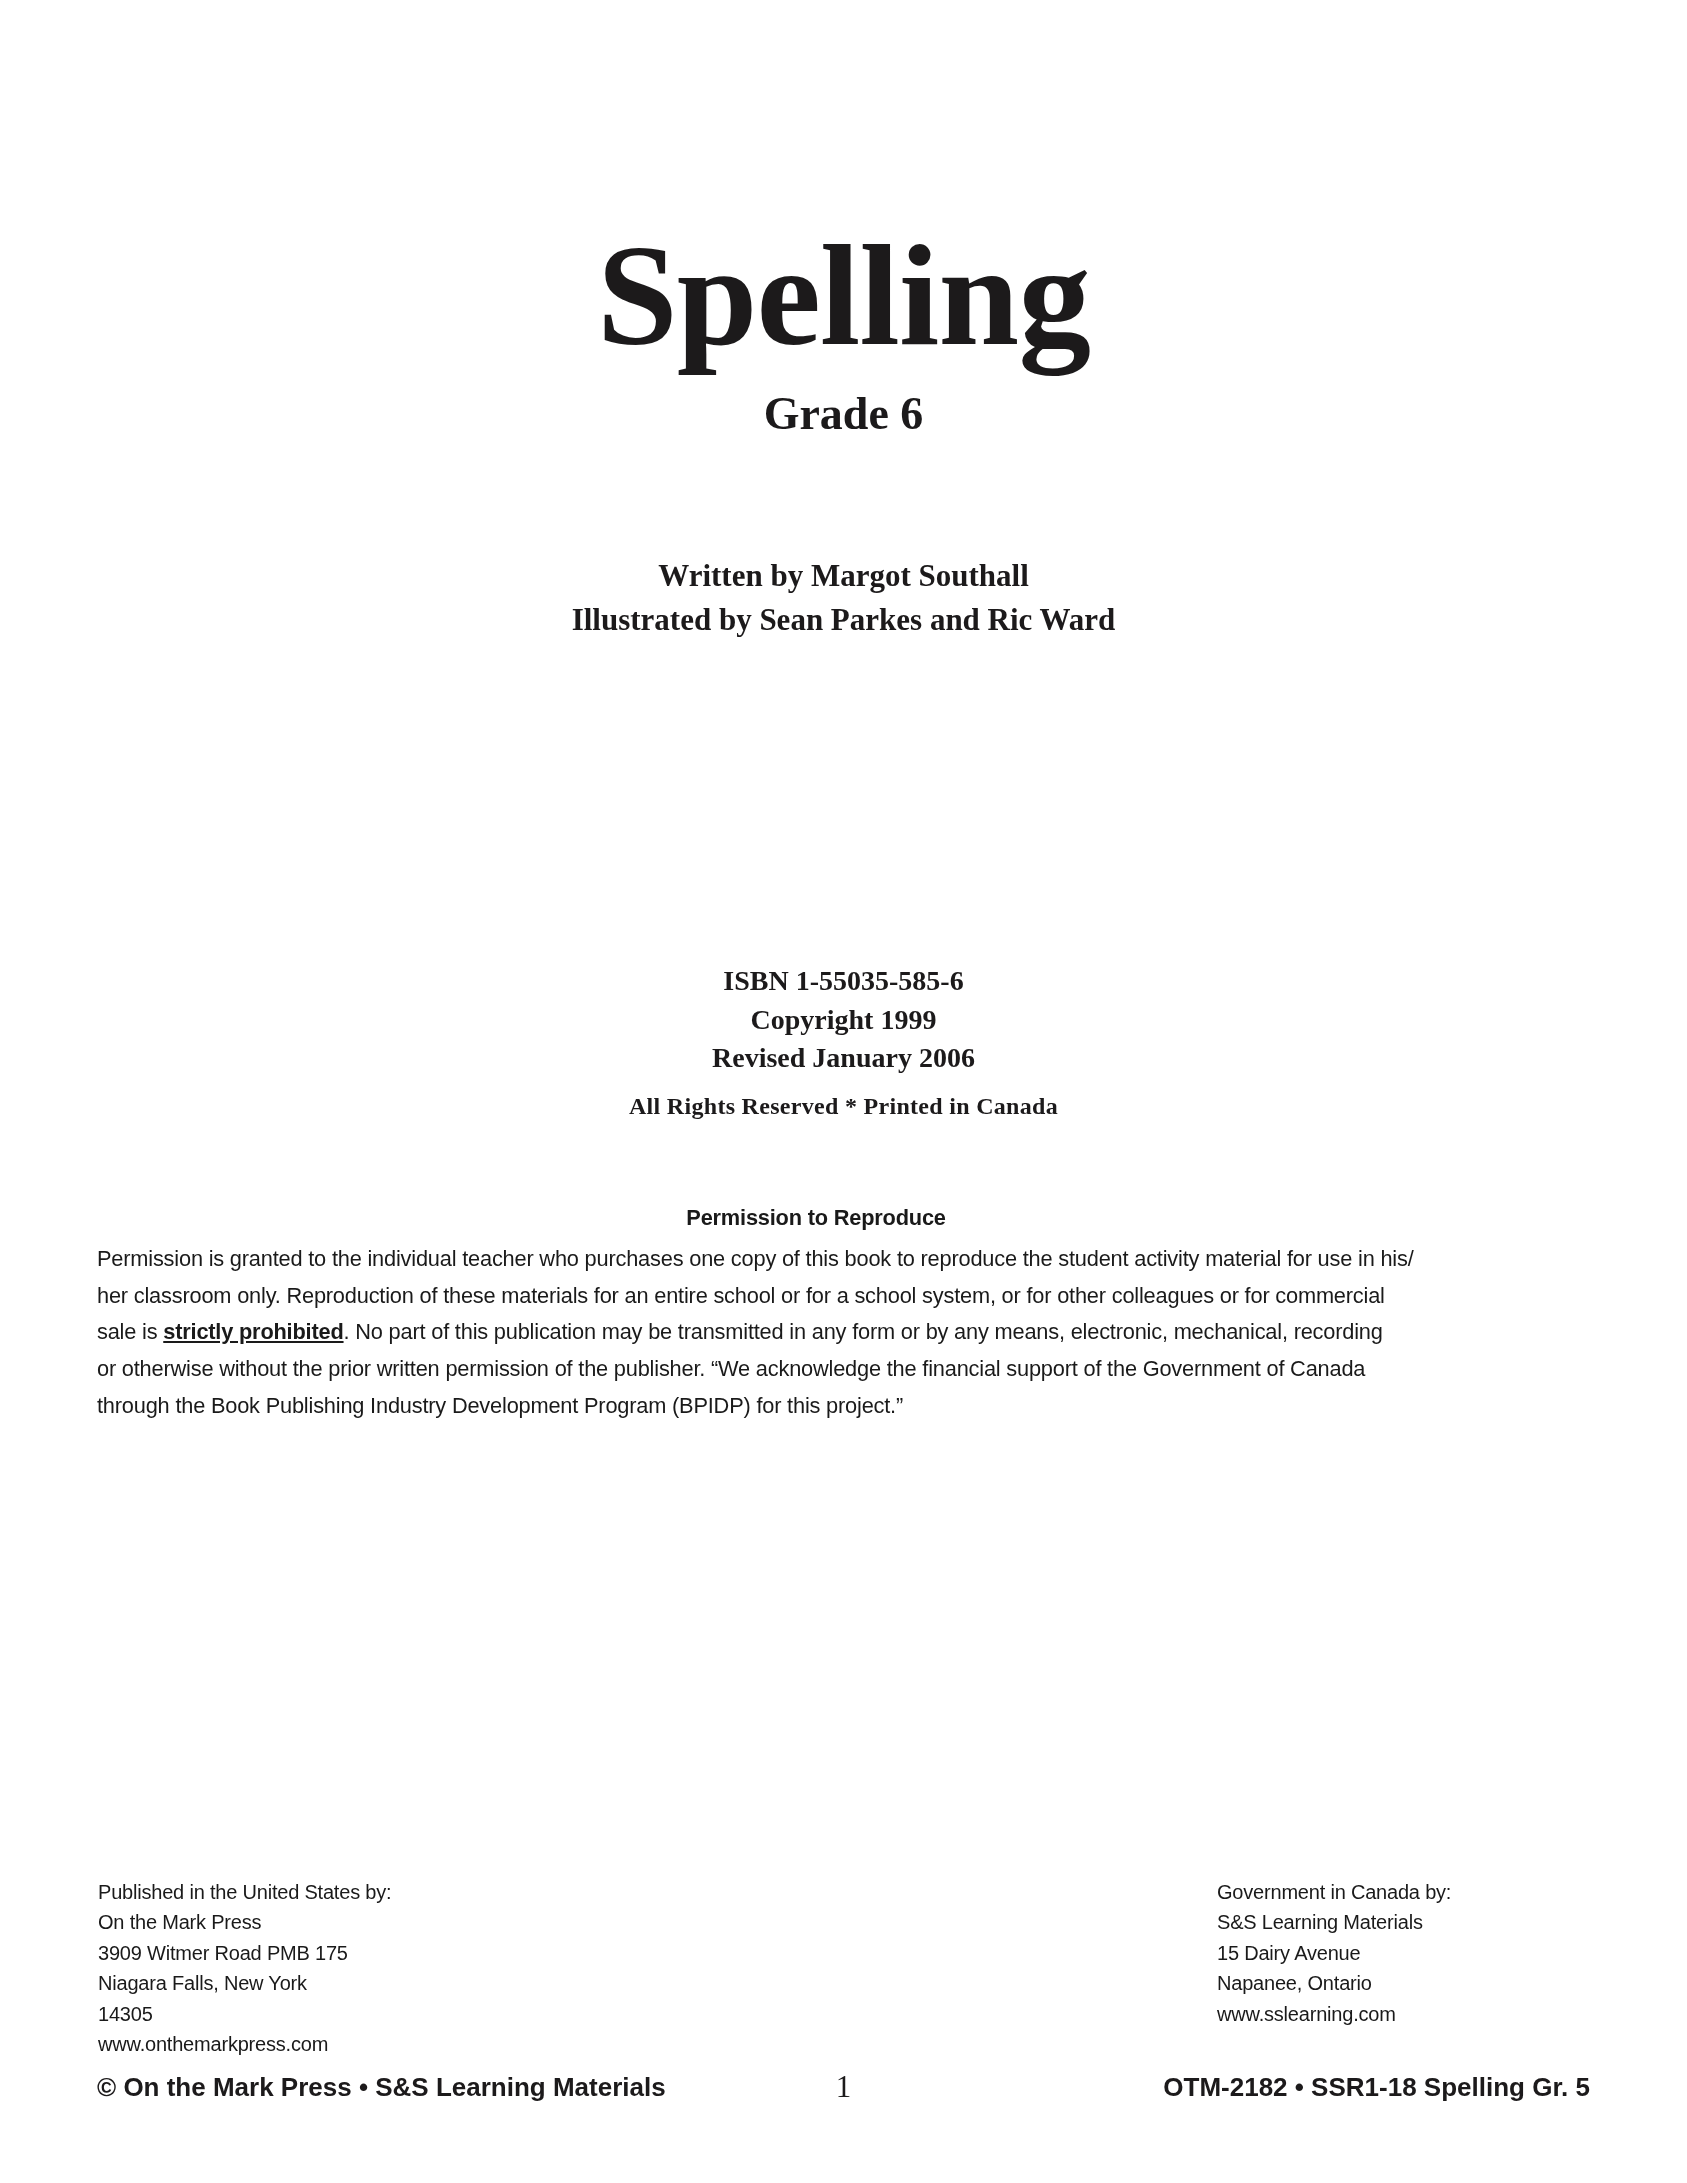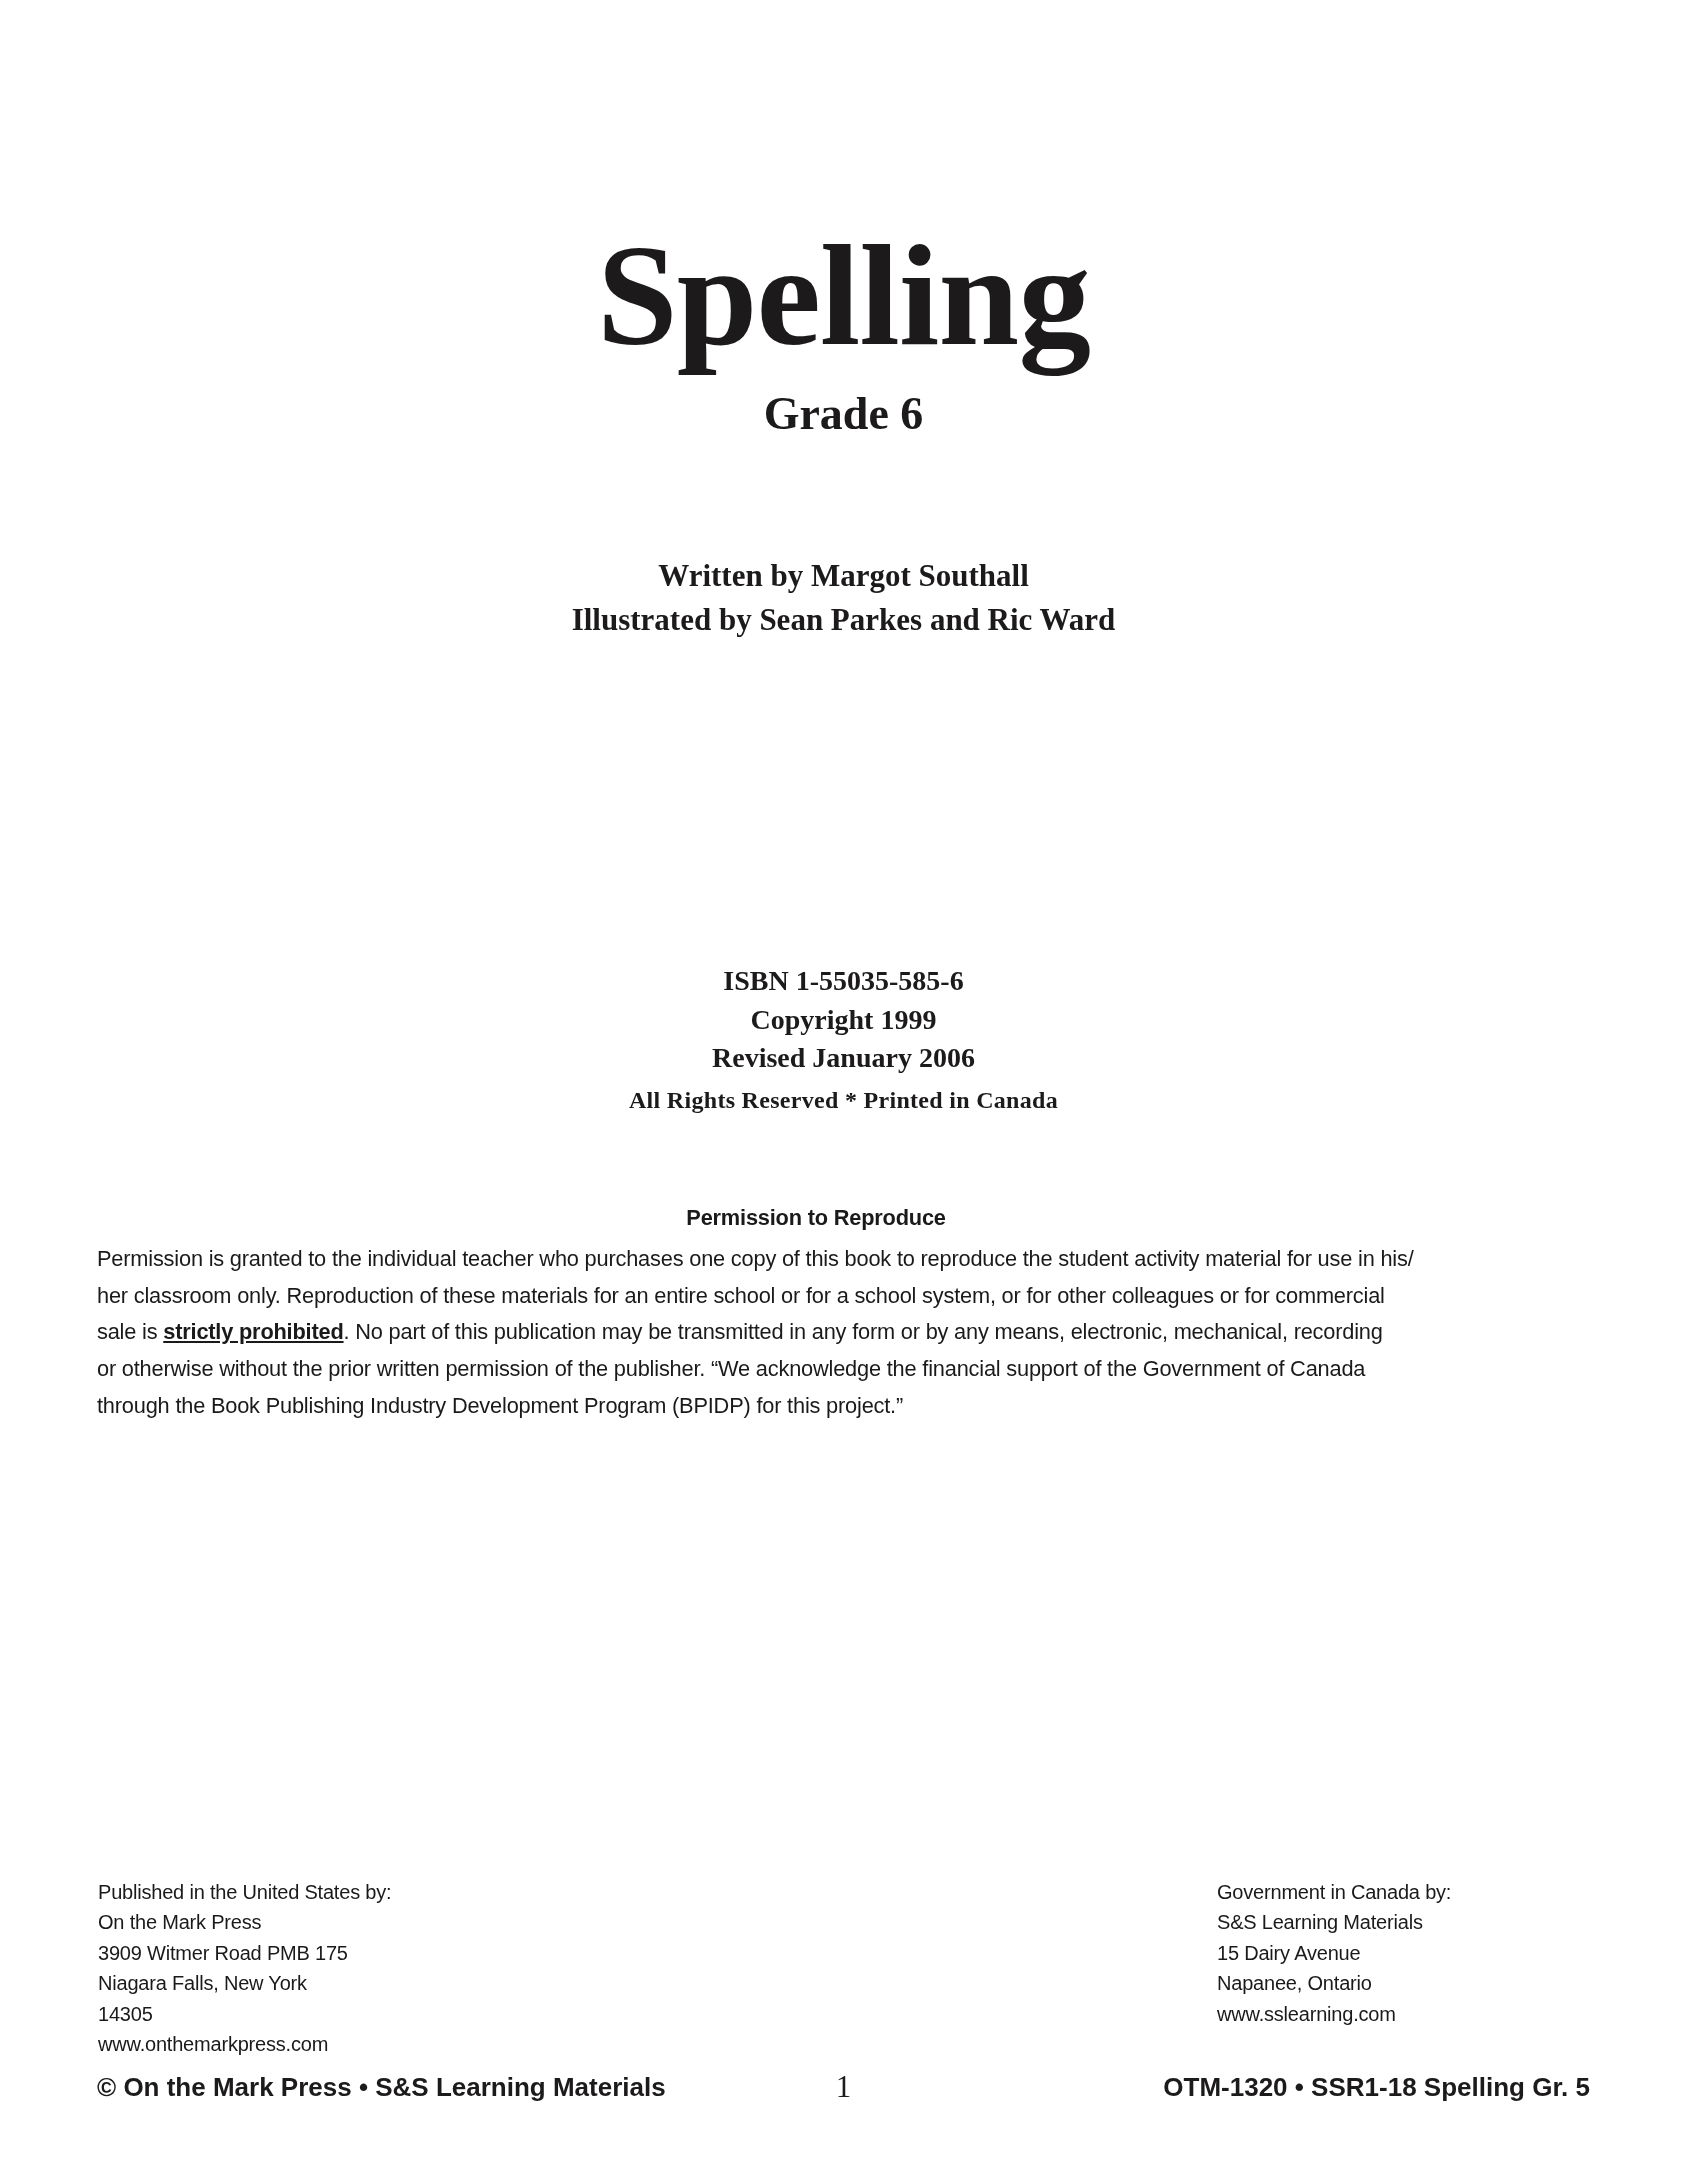--- a/index.html
+++ b/index.html
@@ -71,21 +71,21 @@
     font-weight: 700;
     color: #1c1a1b;
   }
   .isbn-block .big {
     font-size: 28px;
     line-height: 1.38;
   }
   .isbn-block .small {
     font-size: 24px;
     line-height: 1.45;
-    margin-top: 5px;
+    margin-top: 11px;
     letter-spacing: 0.3px;
   }
 
   
   .permission {
     position: absolute;
     left: 97px;
     width: 1498px;
     top: 1199px;
     font-family: "Liberation Sans", "DejaVu Sans", sans-serif;
@@ -203,17 +203,17 @@
     <div>Government in Canada by:</div>
     <div>S&amp;S Learning Materials</div>
     <div>15 Dairy Avenue</div>
     <div>Napanee, Ontario</div>
     <div>www.sslearning.com</div>
   </div>
 
   <div class="footer">
     <div class="footer-left">© On the Mark Press • S&amp;S Learning Materials</div>
     <div class="footer-page">1</div>
-    <div class="footer-right">OTM-1320 • SSR1-18 Spelling Gr. 5</div>
+    <div class="footer-right">OTM-2182 • SSR1-18 Spelling Gr. 5</div>
   </div>
 
 </div>
 
 
 </body></html>

